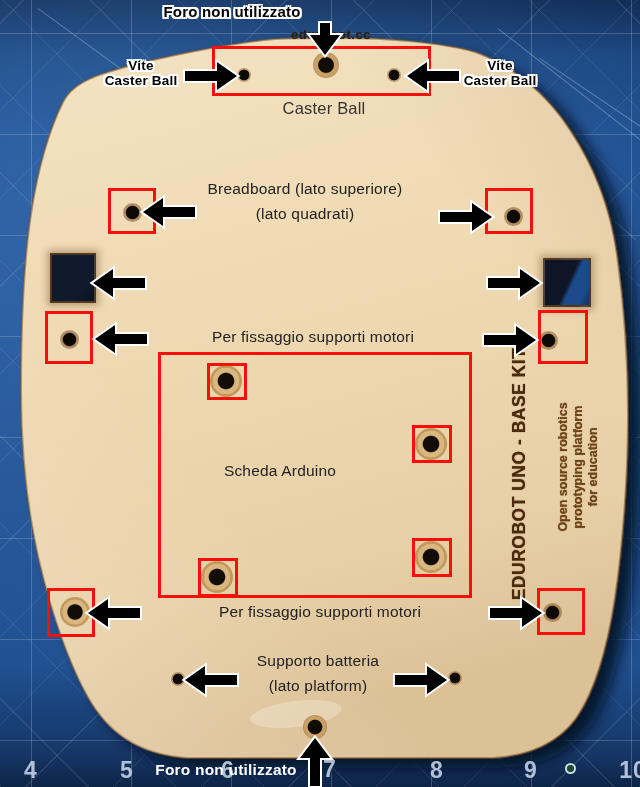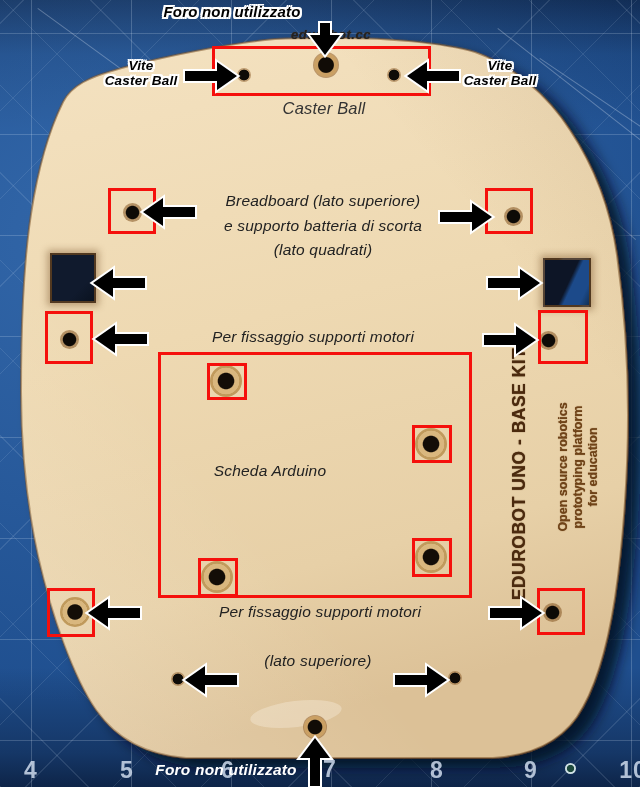--- a/index.html
+++ b/index.html
@@ -51,21 +51,21 @@
   
   .rb{border:3px solid #f5100c;box-sizing:border-box;}
 
   
   svg.arrow{overflow:visible;}
   svg.arrow polygon{fill:#000;stroke:#fff;stroke-width:4;paint-order:stroke;stroke-linejoin:miter;}
   .flip{transform:scaleX(-1);}
 
   
   .lab{transform:translateX(-50%);text-align:center;white-space:nowrap;
-       color:#222;font-size:15.5px;letter-spacing:.2px;font-style:italic;}
+       color:#222;font-size:15.5px;letter-spacing:.2px;}
   .lab-outline{font-weight:bold;color:#000;font-size:15px;
        text-shadow:-2px -2px 0 #fff,2px -2px 0 #fff,-2px 2px 0 #fff,2px 2px 0 #fff,
                    0 -2px 0 #fff,0 2px 0 #fff,-2px 0 0 #fff,2px 0 0 #fff;}
   .lab-white{font-weight:bold;color:#fff;font-size:15.5px;}
 </style>
 </head>
 <body>
 
 <div class="stage">
 
@@ -230,34 +230,34 @@
     <div>Vite</div>
     <div>Caster Ball</div>
   </div>
   <div class="abs lab lab-outline" style="left:500px;top:58px;font-size:13.5px;line-height:15px;">
     <div>Vite</div>
     <div>Caster Ball</div>
   </div>
 
   <div class="abs lab" style="left:324px;top:99px;font-size:16.5px;color:#333;">Caster Ball</div>
 
-  <div class="abs lab" style="left:323px;top:177px;line-height:24.5px;margin-top:12px;">
+  <div class="abs lab" style="left:305px;top:177px;line-height:24.5px;">
     <div>Breadboard (lato superiore)</div>
-    <div>e supporto batteria di scorta</div>
     <div>(lato quadrati)</div>
   </div>
 
 
   <div class="abs lab" style="left:313px;top:328px;">Per fissaggio supporti motori</div>
 
-  <div class="abs lab" style="left:270px;top:459px;line-height:23px;">
+  <div class="abs lab" style="left:280px;top:459px;line-height:23px;">
     <div>Scheda Arduino</div>
   </div>
 
   <div class="abs lab" style="left:320px;top:603px;">Per fissaggio supporti motori</div>
 
   <div class="abs lab" style="left:318px;top:648px;line-height:25px;">
-    <div>(lato superiore)</div>
+    <div>Supporto batteria</div>
+    <div>(lato platform)</div>
   </div>
 
   <div class="abs lab lab-white" style="left:226px;top:761px;">Foro non utilizzato</div>
 
 </div>
 
 </body></html>

